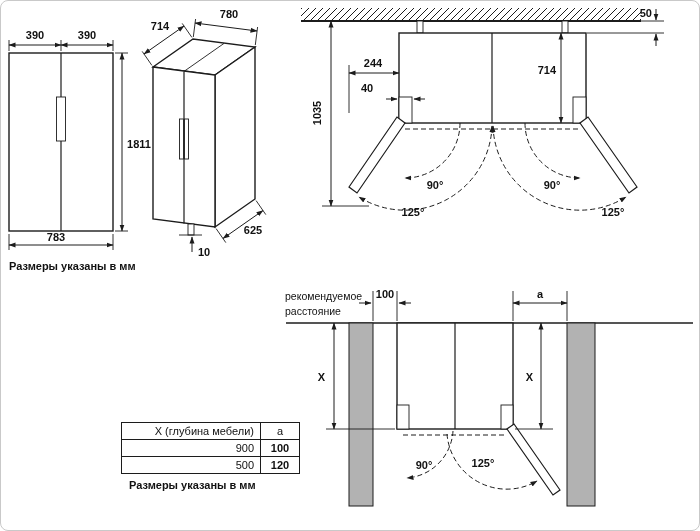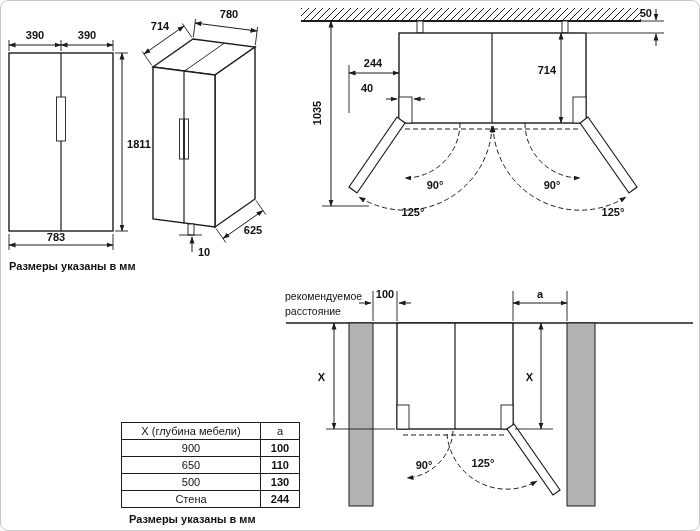--- a/index.html
+++ b/index.html
@@ -15,21 +15,21 @@
   .olн{stroke:#1c1c1c;stroke-width:1.2;fill:#fff;}
   .lin{stroke:#1c1c1c;stroke-width:1.2;fill:none;}
   .thin{stroke:#1c1c1c;stroke-width:0.9;fill:none;}
   .thinf{stroke:#1c1c1c;stroke-width:0.9;fill:#fff;}
   .dl{stroke:#1c1c1c;stroke-width:1;fill:none;}
   .dash{stroke:#1c1c1c;stroke-width:1;fill:none;stroke-dasharray:5 3;}
   .wall{fill:#b2b2b2;stroke:#1c1c1c;stroke-width:1;}
   .tblwrap{position:absolute;left:120px;top:421px;}
   table.spec{border-collapse:collapse;font-size:11px;color:#111;}
   table.spec td,table.spec th{border:1px solid #1c1c1c;padding:0 6px;height:16px;
-    font-weight:normal;text-align:center;background:#fff;}
+    font-weight:normal;text-align:right;background:#fff;}
   table.spec .c{text-align:center;}
   table.spec .b{font-weight:bold;text-align:center;}
   .wide{width:126px;}
   .narrow{width:26px;}
   .tbl-note{font-size:11px;font-weight:bold;color:#111;margin:5px 0 0 8px;}
 </style>
 </head>
 <body>
 
 <div class="canvas">
@@ -188,28 +188,20 @@
     <tbody>
       <tr>
         <th class="wide">X (глубина мебели)</th>
         <th class="narrow c">а</th>
       </tr>
       <tr>
         <td>900</td>
         <td class="b">100</td>
       </tr>
       <tr>
-        <td>650</td>
-        <td class="b">110</td>
-      </tr>
-      <tr>
         <td>500</td>
-        <td class="b">130</td>
-      </tr>
-      <tr>
-        <td>Стена</td>
-        <td class="b">244</td>
+        <td class="b">120</td>
       </tr>
     </tbody>
   </table>
   <div class="tbl-note">Размеры указаны в мм</div>
 </div>
 </div>
 
 </body></html>

